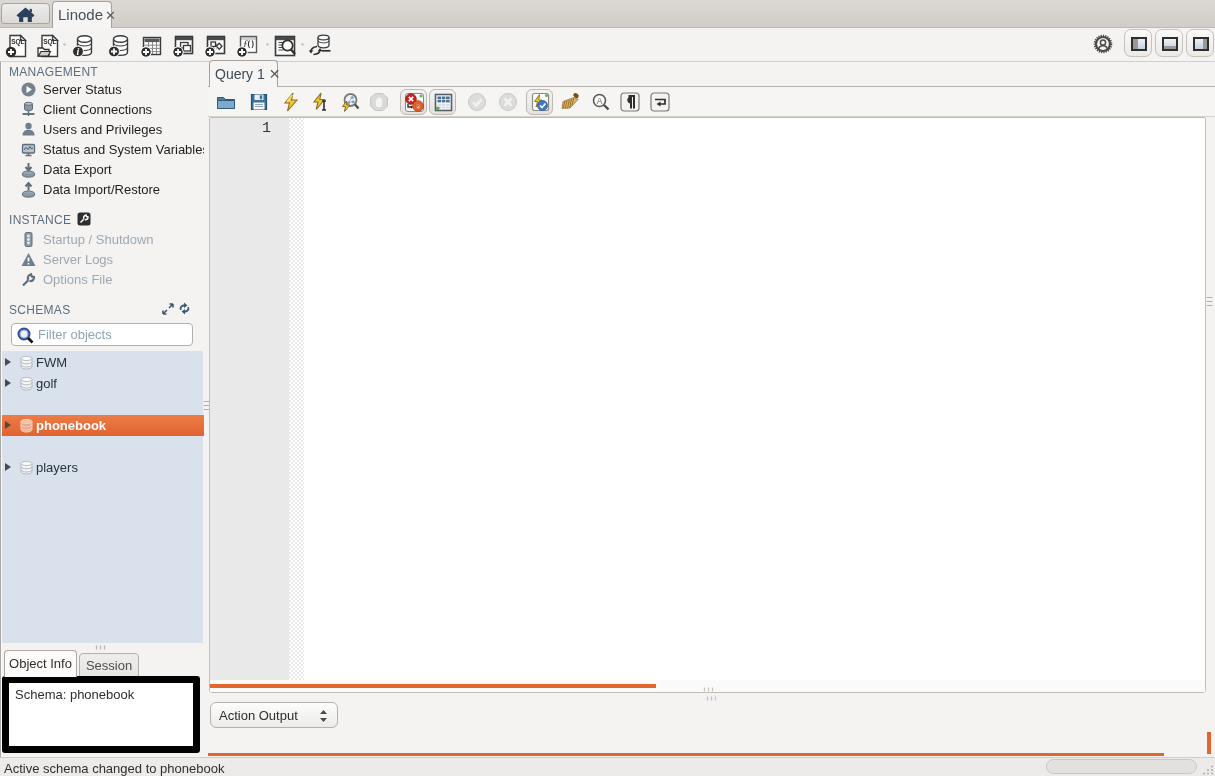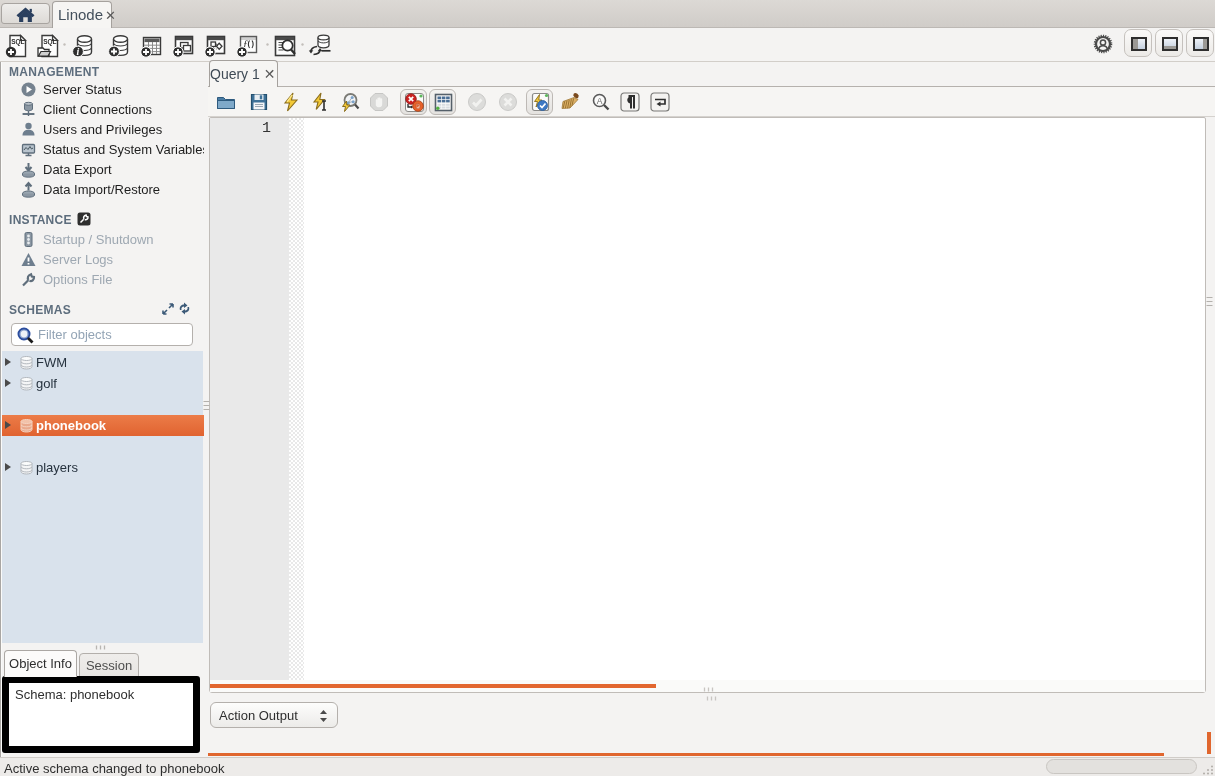--- a/index.html
+++ b/index.html
@@ -17,21 +17,21 @@
 #toolbar { position:absolute; left:0; top:29px; width:1215px; height:33px; background:#f4f3f2; border-bottom:1px solid #d2cec9; }
 .tbi { position:absolute; top:4px; width:26px; height:26px; }
 
 
 .pbtn { position:absolute; top:0px; width:28px; height:28px; background:linear-gradient(#fbfaf9,#eceae7); border:1px solid #c5c1bd; border-radius:7px; }
 .pbtn .ic { position:absolute; left:6px; top:7px; width:16px; height:14px; border:2px solid #2e2e2e; background:linear-gradient(#eef2f7,#c3cfdd); }
 .pbtn .hl { position:absolute; background:#9b9995; }
 
 
 #sidebar { position:absolute; left:0; top:62px; width:204px; height:695px; background:#f4f3f2; overflow:hidden; }
-.sechdr { position:absolute; left:9px; font-weight:bold; font-size:12px; color:#5d6d7d; letter-spacing:0.3px; }
+.sechdr { position:absolute; left:9px; font-weight:normal; font-size:12px; color:#5d6d7d; letter-spacing:0.3px; }
 .sitem { position:absolute; left:43px; font-size:13px; color:#1e1e1e; white-space:nowrap; line-height:16px; }
 .sitem.dis { color:#9ea8b2; }
 .sicon { position:absolute; left:20px; width:17px; height:17px; }
 
 #filterbox { position:absolute; left:11px; top:261px; width:182px; height:23px; background:#fff; border:1px solid #b4b0ac; border-radius:4px; }
 #filterbox span { position:absolute; left:26px; top:3px; color:#93a4b5; font-size:13px; }
 
 #tree { position:absolute; left:2px; top:289px; width:201px; height:292px; background:#d9e2ec; }
 .trow { position:absolute; left:0; width:223px; height:21px; line-height:21px; }
 .trow .lbl { position:absolute; left:34px; top:0; color:#26323e; }
@@ -41,21 +41,21 @@
 .cyl { position:absolute; left:16px; top:2px; }
 
 
 #oitab { position:absolute; left:4px; top:588px; width:73px; height:27px; background:#fcfbfa; border:1px solid #aba7a3; border-bottom:none; border-radius:4px 4px 0 0; text-align:center; line-height:26px; color:#2e2e2e; z-index:3; }
 #sestab { position:absolute; left:79px; top:591px; width:60px; height:40px; background:linear-gradient(#efedeb,#e2dfdc); border:1px solid #b3afab; border-radius:4px 4px 0 0; text-align:center; line-height:23px; color:#4e4e4e; z-index:1; }
 #infobox { position:absolute; left:2px; top:614px; width:198px; height:77px; background:#fff; border:7px solid #000000; border-radius:3px; z-index:2; }
 #infobox span { position:absolute; left:6px; top:4px; color:#2e2e2e; }
 
 
 #main { position:absolute; left:208px; top:62px; width:1007px; height:695px; }
-#qtab { position:absolute; left:1px; top:-2px; width:69px; height:27px; background:#f6f5f3; border:1px solid #a5a19d; border-bottom:none; border-radius:4px 4px 0 0; color:#3f4a55; font-size:14px; line-height:26px; white-space:nowrap; z-index:2; }
+#qtab { position:absolute; left:1px; top:-2px; width:69px; height:27px; background:#f6f5f3; border:1px solid #a5a19d; border-bottom:none; border-radius:4px 4px 0 0; color:#3f4a55; font-size:14px; line-height:26px; padding-left:5px; white-space:nowrap; z-index:2; }
 #qtab .x { color:#5a5a5a; margin-left:4px; }
 #sqltb { position:absolute; left:0; top:24px; width:1007px; height:31px; background:#f6f5f3; border-top:1px solid #b5b1ad; border-bottom:1px solid #d5d2ce; }
 .qi { position:absolute; top:5px; width:20px; height:20px; }
 .tgl { position:absolute; top:2px; width:27px; height:26px; background:linear-gradient(#f4f3f1,#e4e2df); border:1px solid #bdb9b5; border-radius:6px; }
 .tgl svg { position:absolute; left:3px; top:2px; }
 
 #editor { position:absolute; left:1px; top:55px; width:997px; height:576px; background:#fff; border:1px solid #c0bcb8; border-radius:2px 2px 3px 3px; }
 #gutter { position:absolute; left:0; top:0; width:79px; height:562px; background:#e9e9e9; }
 #gutter .ln { position:absolute; right:18px; top:2px; font-family:"Liberation Mono", monospace; font-size:15px; color:#333; }
 #foldm { position:absolute; left:79px; top:0; width:15px; height:562px; background:#fff; background-image:conic-gradient(#e9e9e9 25%,#ffffff 0 50%,#e9e9e9 0 75%,#ffffff 0); background-size:4px 4px; }

